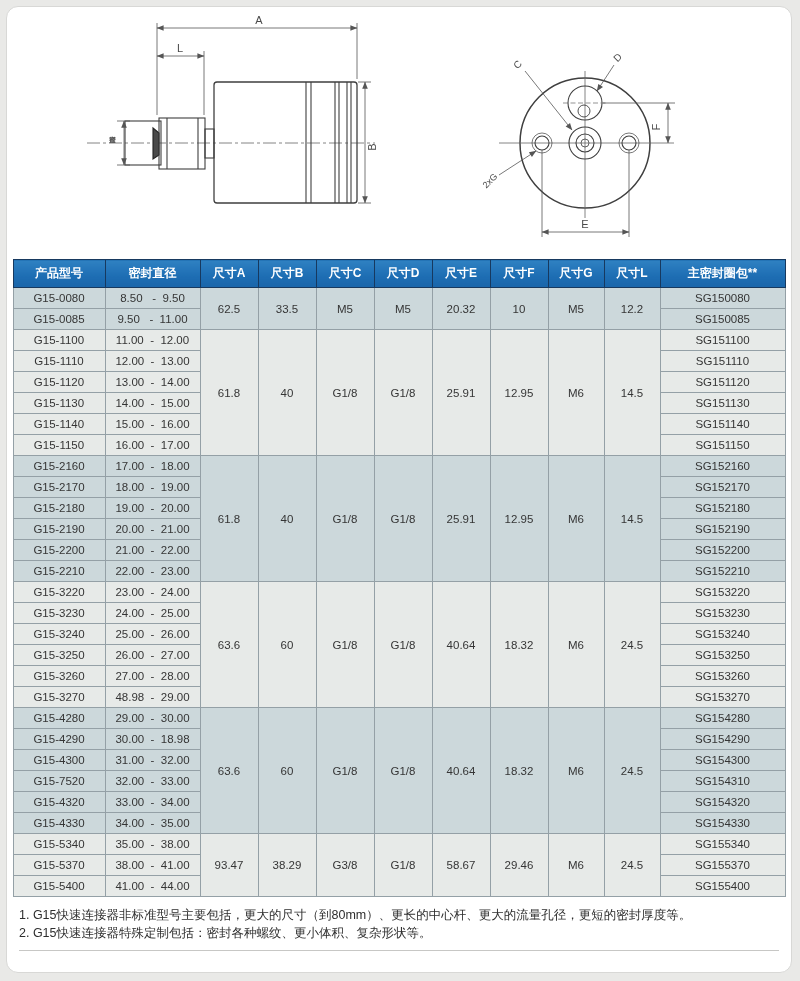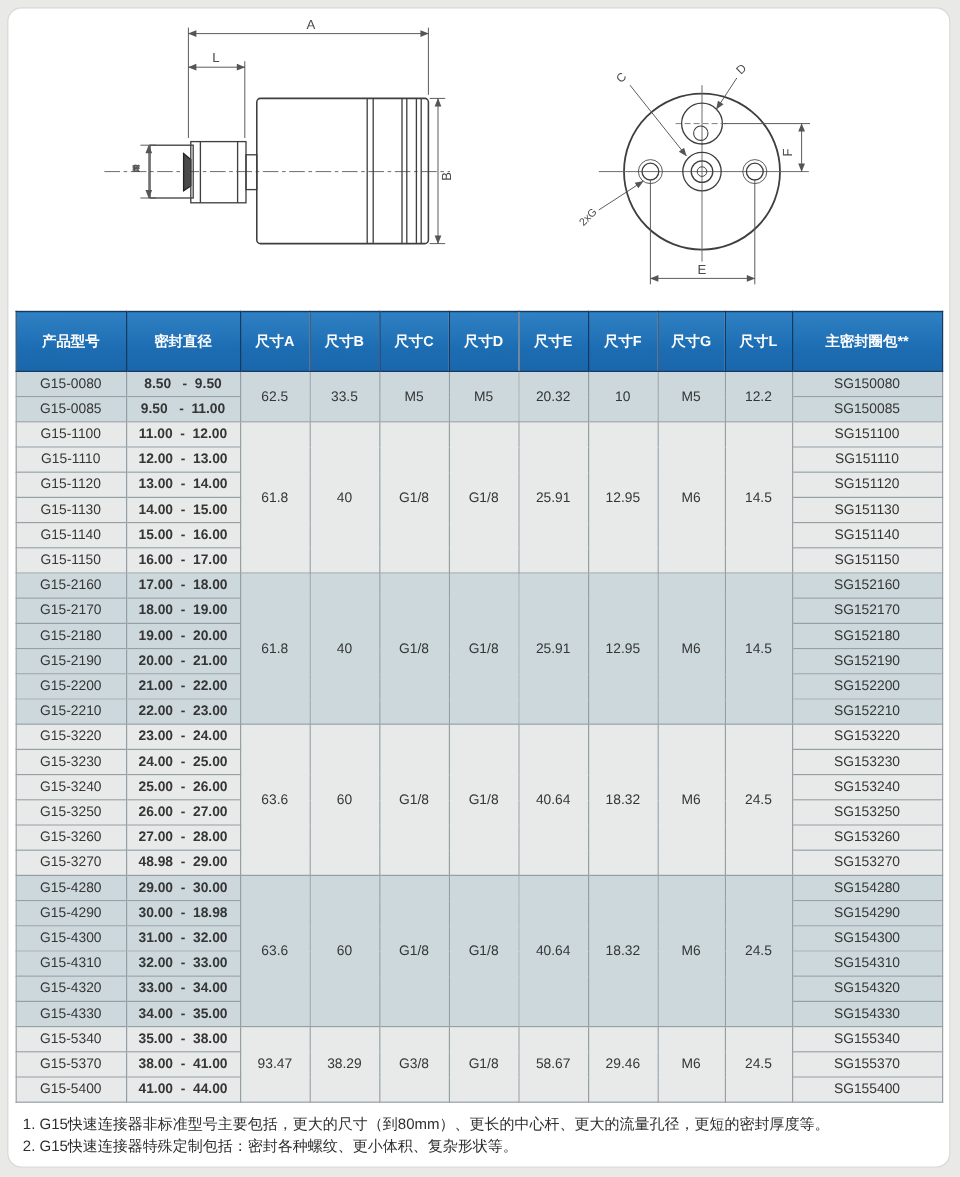--- a/index.html
+++ b/index.html
@@ -4,27 +4,27 @@
 <style>
   html,body{margin:0;padding:0;width:800px;height:981px;background:#e9e9e7;
     font-family:"Liberation Sans", sans-serif;}
   .card{position:absolute;left:6px;top:6px;width:786px;height:967px;background:#ffffff;
     border:1px solid #d8d8d6;border-radius:12px;overflow:hidden;box-sizing:border-box;}
   .drawings{width:786px;height:252px;}
   
   table.spec{border-collapse:collapse;table-layout:fixed;margin:0 auto;width:772px;
     border:1px solid #7e8a92;}
   table.spec th{background:linear-gradient(180deg,#2f81c2 0%,#1d6db3 60%,#1a66aa 100%);
-    color:#ffffff;font-size:12px;font-weight:bold;height:27px;padding:11px 2px;
+    color:#ffffff;font-size:12px;font-weight:bold;height:27px;padding:0 2px;
     border:1px solid #17395f;white-space:nowrap;overflow:hidden;}
   table.spec td{height:20px;font-size:11.5px;color:#353535;text-align:center;
     border:1px solid #94a0a6;padding:0 3px;white-space:pre;overflow:hidden;}
   tr.row-blue td{background:#ccd8db;}
   tr.row-light td{background:#e7eae8;}
-  td.range{text-align:left;padding-left:9px;font-weight:bold;}
+  td.range{text-align:left;padding-left:9px;}
   col.c-model{width:92px;} col.c-range{width:95px;}
   col.c-dim{width:58px;} col.c-dimg{width:56px;} col.c-seal{width:125px;}
   
   .notes{margin:10px 10px 0 12px;font-size:12.5px;line-height:17px;color:#2e2e2e;}
   .notes div{margin-bottom:1px;}
   .bottom-rule{margin:8px 12px 0 12px;border-top:1px solid #c7c7c5;height:0;}
   svg text{fill:#4a4a4a;}
 </style>
 </head>
 <body>
@@ -302,21 +302,21 @@
           <td class="model">G15-4290</td>
           <td class="range">30.00  -  18.98</td>
           <td class="seal">SG154290</td>
         </tr>
         <tr class="row-blue">
           <td class="model">G15-4300</td>
           <td class="range">31.00  -  32.00</td>
           <td class="seal">SG154300</td>
         </tr>
         <tr class="row-blue">
-          <td class="model">G15-4310</td>
+          <td class="model">G15-7520</td>
           <td class="range">32.00  -  33.00</td>
           <td class="seal">SG154310</td>
         </tr>
         <tr class="row-blue">
           <td class="model">G15-4320</td>
           <td class="range">33.00  -  34.00</td>
           <td class="seal">SG154320</td>
         </tr>
         <tr class="row-blue">
           <td class="model">G15-4330</td>

